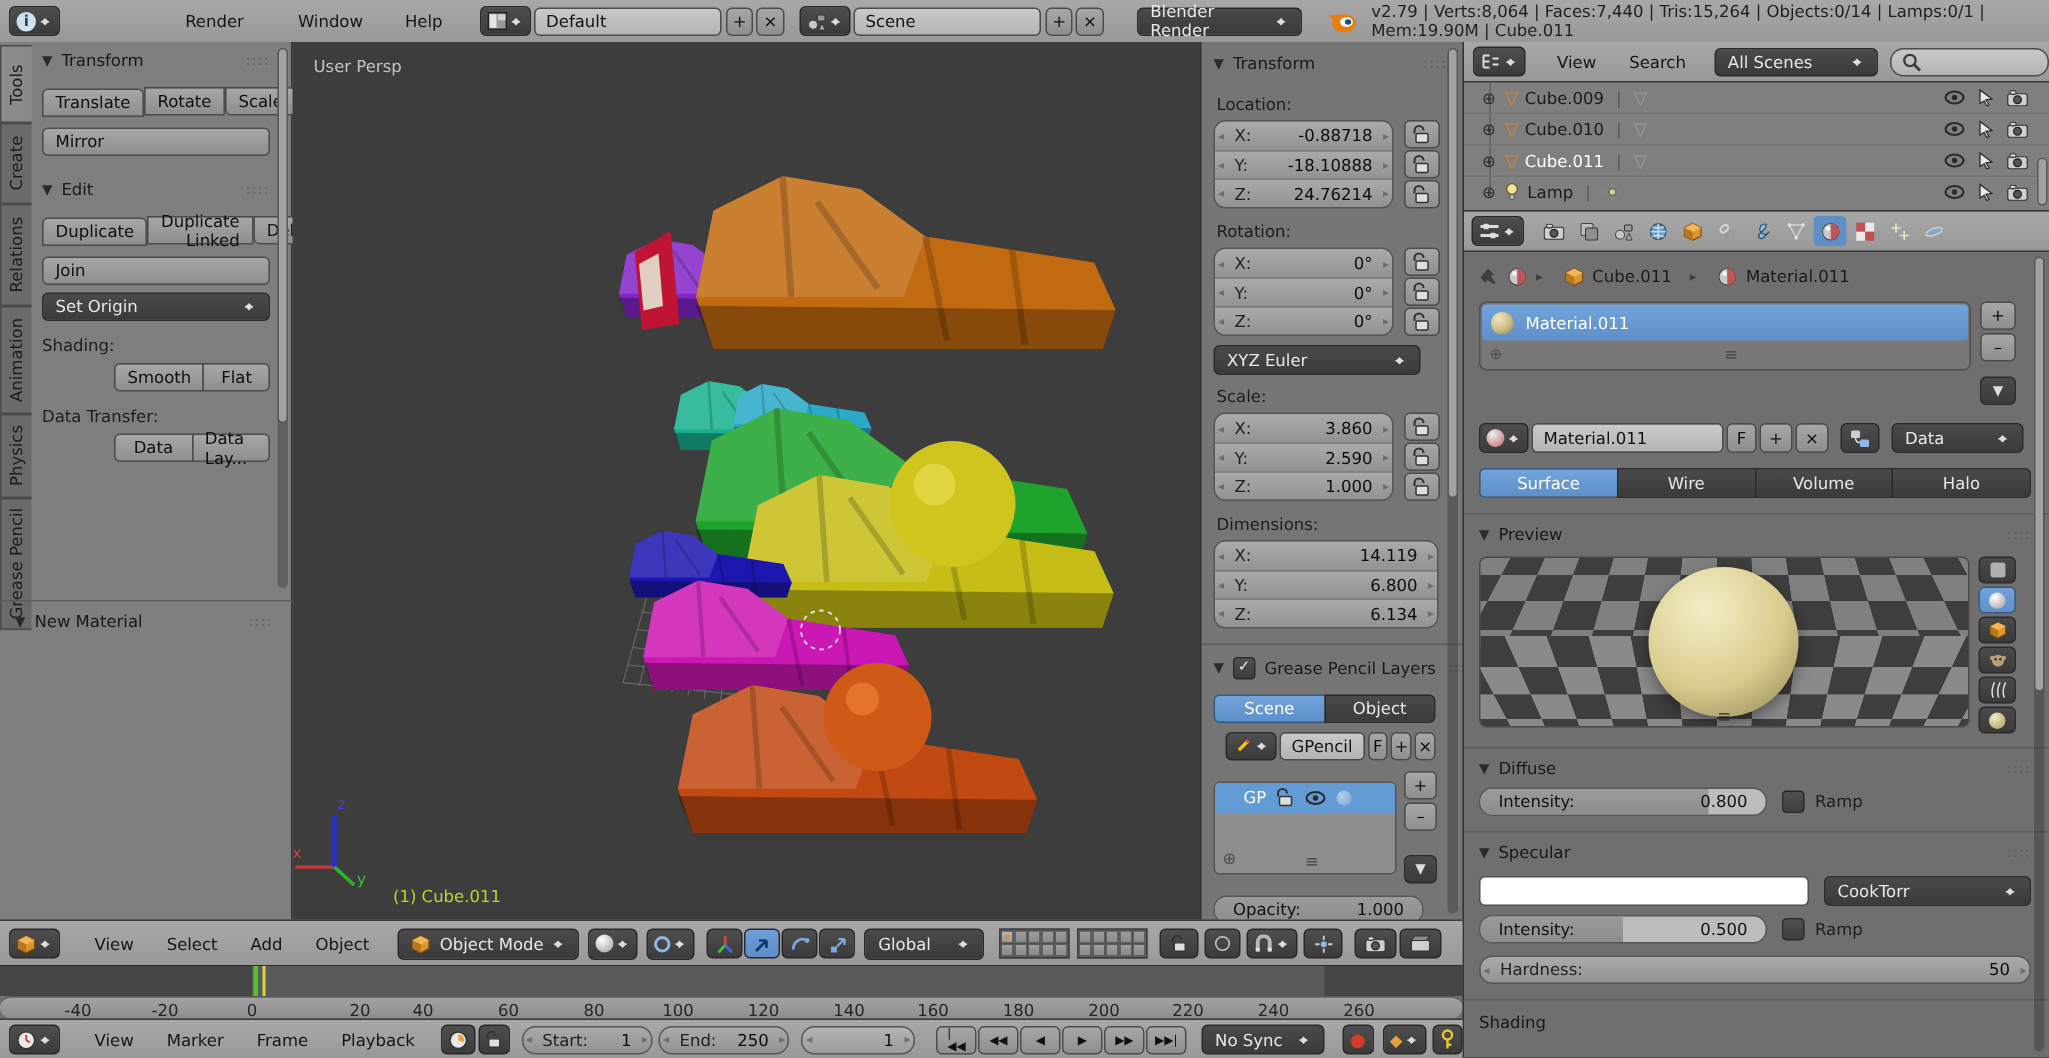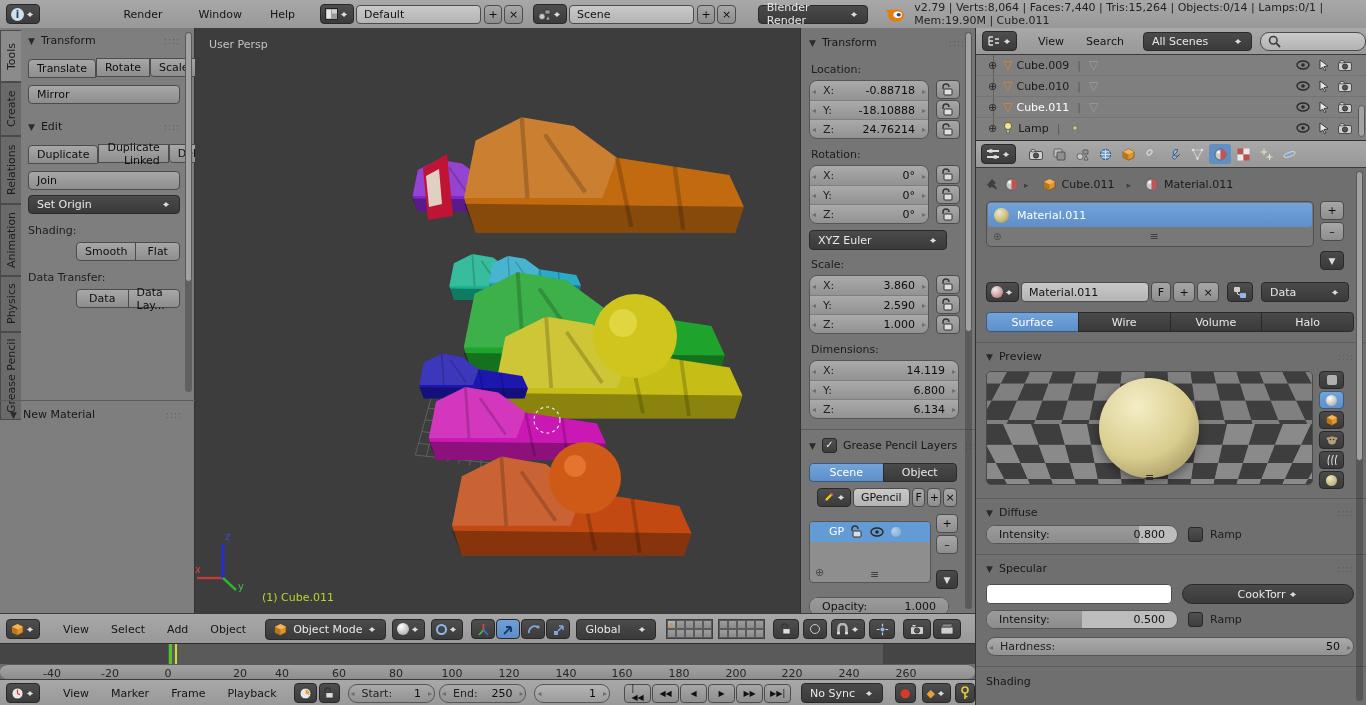--- a/index.html
+++ b/index.html
@@ -868,21 +868,21 @@
   </div>
 
   <div style="height:1px;background:#5c5c5c;margin-top:10px;"></div>
   <div class="ptitle" style="margin:7px 12px 0 10px;">
     <span class="tri">▼</span>
     <span>Specular</span>
     <span class="grip">::::</span>
   </div>
   <div class="row" style="margin:9px 12px 0 10px;gap:10px;">
     <span class="swatch" style="flex:1;background:#ffffff;" title="#ffffff"></span>
-    <span class="btn dark" style="width:172px;height:20px;flex:none;border-radius:10px;">
+    <span class="btn dark" style="width:138px;height:20px;justify-content:space-between;flex:none;">
       <span>CookTorr</span>
       <span class="chev"></span>
     </span>
   </div>
   <div class="row" style="margin:6px 12px 0 10px;gap:10px;">
     <div class="slider" style="flex:1;">
       <div class="fill" style="width:50%;"></div>
       <span>Intensity:</span>
       <span style="margin-left:auto;">0.500</span>
     </div>

